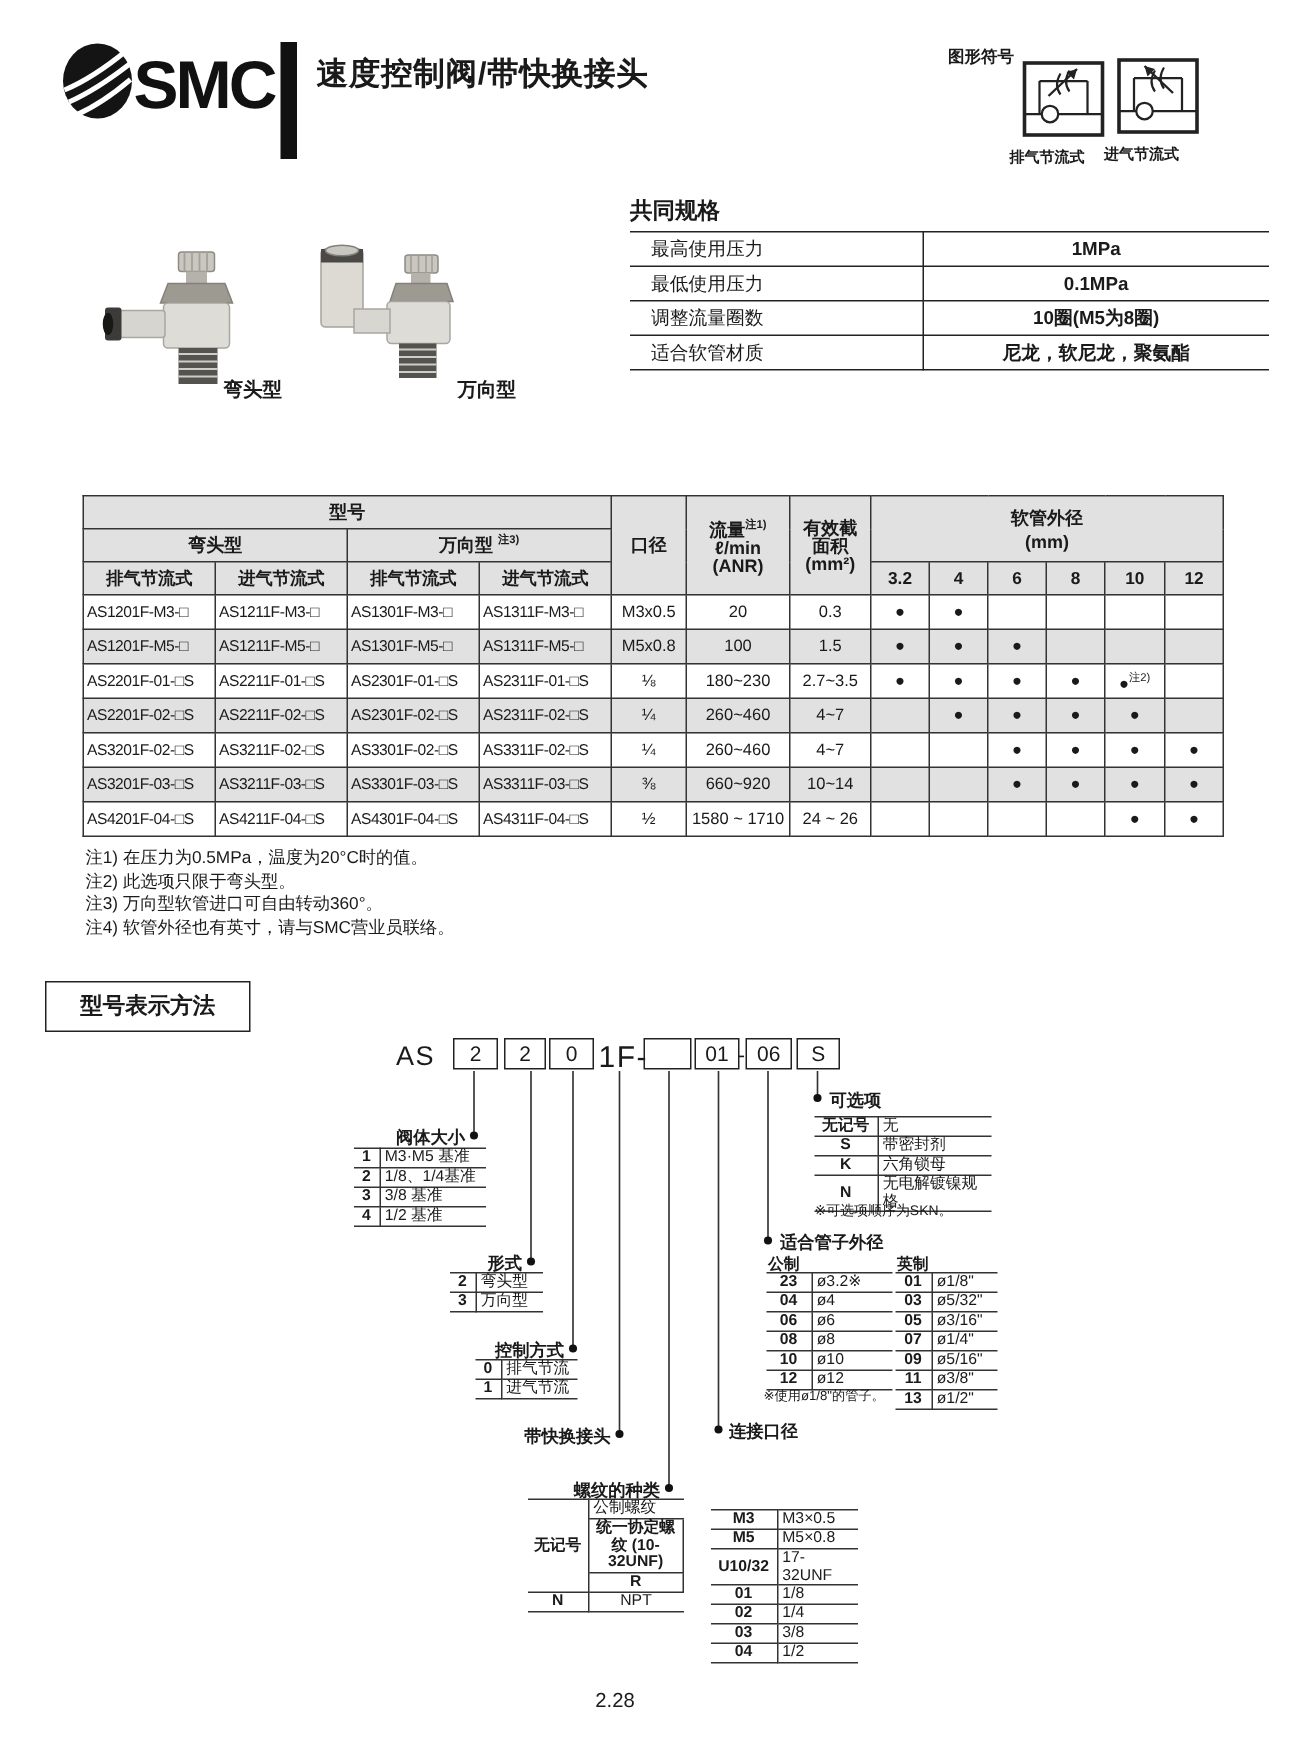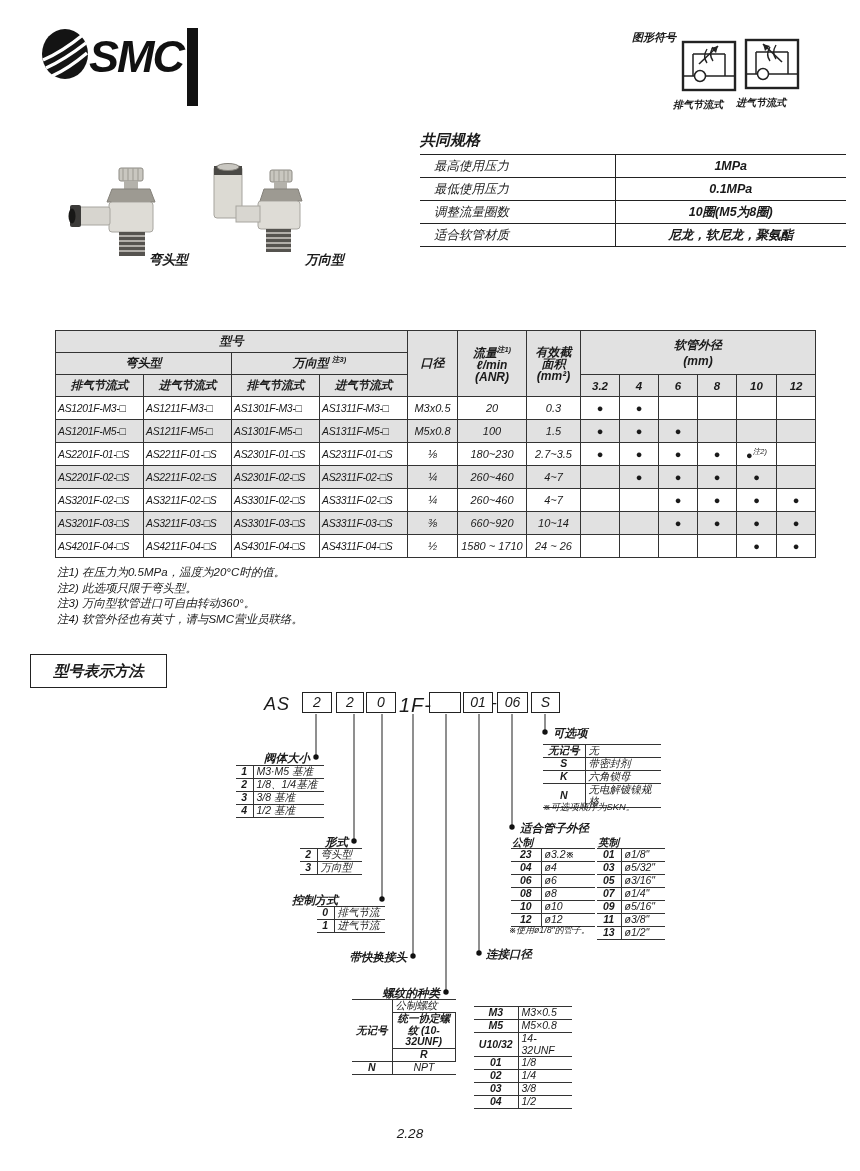--- a/index.html
+++ b/index.html
@@ -1,17 +1,17 @@
 <!DOCTYPE html>
 <html><head>
 <meta charset="utf-8">
 <style>
   * { margin:0; padding:0; box-sizing:border-box; }
   body { background:#fff; font-family:"Liberation Sans","DejaVu Sans",sans-serif; color:#1a1a1a; }
-  .page { position:relative; width:860px; height:1171px; background:#fff; overflow:hidden;font-style:italic; }
+  .page { position:relative; width:860px; height:1171px; background:#fff; overflow:hidden; }
   .abs { position:absolute; }
 
   
   .hdr-bar { background:#111; }
   .t1 { font-size:21px; font-weight:bold; letter-spacing:0.5px; }
   .t2 { font-size:26px; font-weight:bold; letter-spacing:-0.5px; }
   .t2 .sub { font-size:18px; }
   .sym-label { font-size:11px; font-weight:bold; }
   .sym-cap { font-size:10px; font-weight:bold; }
 
@@ -59,20 +59,21 @@
 <div class="page">
 
   <svg class="abs" style="left:40px;top:26px" width="150" height="56" viewBox="0 0 150 56">
     <ellipse cx="25" cy="28" rx="23" ry="25" fill="#141414"></ellipse>
     <path d="M3 34 Q22 26 44 8" stroke="#fff" stroke-width="3.4" fill="none"></path>
     <path d="M6 42 Q24 34 46 17" stroke="#fff" stroke-width="3.4" fill="none"></path>
     <path d="M12 50 Q28 43 47 27" stroke="#fff" stroke-width="3.4" fill="none"></path>
     <text x="49" y="46" font-size="45" font-weight="bold" letter-spacing="-2" fill="#111">SMC</text>
   </svg>
   <div class="abs hdr-bar" style="left:187px;top:28px;width:11px;height:78px"></div>
+  <div class="abs t1" style="left:211px;top:35px">速度控制阀/带快换接头</div>
 
   <div class="abs sym-label" style="left:632px;top:30px">图形符号</div>
   <svg class="abs" style="left:681px;top:40px" width="56" height="54" viewBox="0 0 56 54">
     <rect x="2" y="2" width="52" height="48" fill="none" stroke="#222" stroke-width="2.4"></rect>
     <path d="M2 36 H13.5 M24.5 36 H44 M44 36 V14 M44 14 H12 M12 14 V36 M44 36 H54" stroke="#222" stroke-width="1.5" fill="none"></path>
     <circle cx="19" cy="36" r="5.5" fill="none" stroke="#222" stroke-width="1.5"></circle>
     <path d="M26 9 C23 14 23 19 26 23" stroke="#222" stroke-width="1.4" fill="none"></path>
     <path d="M32 7 C29 12 29 17 32 21" stroke="#222" stroke-width="1.4" fill="none"></path>
     <line x1="18" y1="24" x2="37" y2="6" stroke="#222" stroke-width="1.6"></line>
     <polygon points="37,6 30,8 35,13" fill="#222"></polygon>
@@ -381,21 +382,21 @@
           <td>2</td>
           <td>弯头型</td>
         </tr>
         <tr>
           <td>3</td>
           <td>万向型</td>
         </tr>
       </tbody>
   </table>
 
-  <div class="abs bd-label" style="left:292px;top:893px;width:66px;text-align:left">控制方式</div>
+  <div class="abs bd-label" style="left:310px;top:893px;width:66px;text-align:right">控制方式</div>
   <table class="bd abs" style="left:317px;top:906px;width:68px">
     <colgroup>
         <col style="width:17px">
         <col>
       </colgroup>
     <tbody>
         <tr>
           <td>0</td>
           <td>排气节流</td>
         </tr>
@@ -542,21 +543,21 @@
         <tr>
           <td>M3</td>
           <td>M3×0.5</td>
         </tr>
         <tr>
           <td>M5</td>
           <td>M5×0.8</td>
         </tr>
         <tr>
           <td>U10/32</td>
-          <td>14-32UNF</td>
+          <td>17-32UNF</td>
         </tr>
         <tr>
           <td>01</td>
           <td>1/8</td>
         </tr>
         <tr>
           <td>02</td>
           <td>1/4</td>
         </tr>
         <tr>

